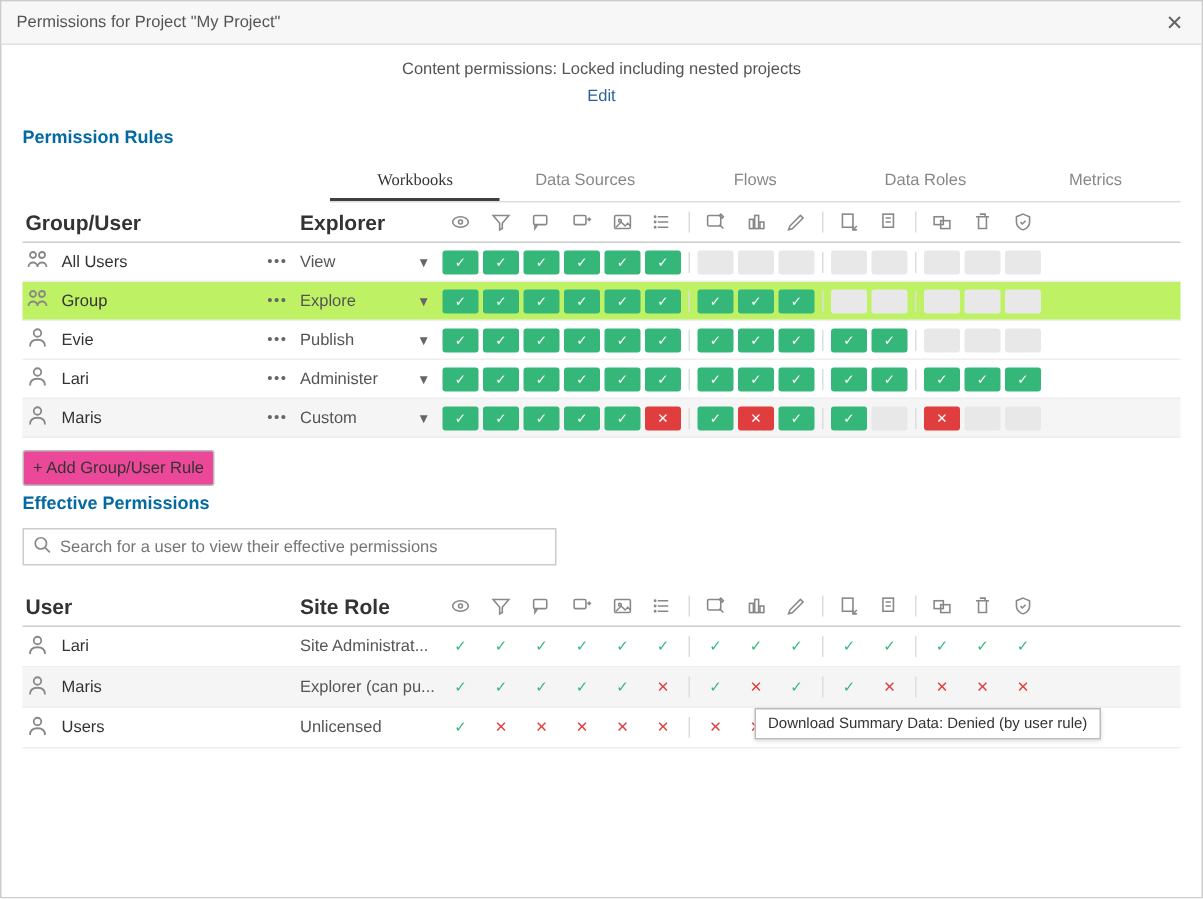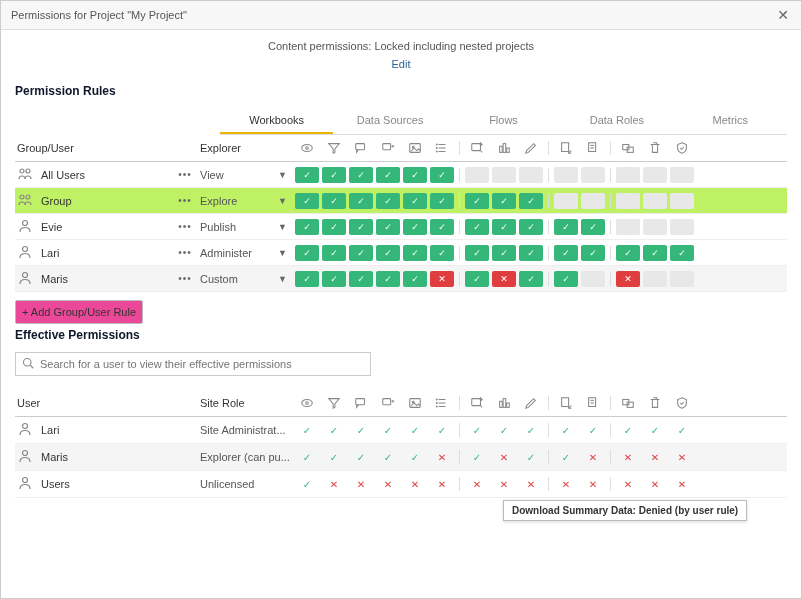--- a/index.html
+++ b/index.html
@@ -4,24 +4,24 @@
 <style>
 * { box-sizing: border-box; margin: 0; padding: 0; }
 body { font-family: -apple-system, BlinkMacSystemFont, "Segoe UI", Arial, sans-serif; font-size: 11px; color: #333; background: #fff; }
 .window { width: 802px; height: 599px; border: 1px solid #ccc; position: relative; overflow: hidden; }
 .titlebar { display: flex; align-items: center; justify-content: space-between; padding: 6px 10px; border-bottom: 1px solid #e0e0e0; background: #f7f7f7; }
 .titlebar-title { font-size: 11px; color: #555; }
 .close-btn { width: 16px; height: 16px; cursor: pointer; display: flex; align-items: center; justify-content: center; color: #666; font-size: 14px; }
 .content { padding: 10px 14px; }
 .subheader { display: flex; align-items: center; gap: 6px; margin-bottom: 14px; font-size: 11px; color: #555; flex-direction: column; }
 .subheader a { color: #2a6496; text-decoration: none; }
-.section-title { font-weight: 600; font-size: 12px; margin-bottom: 10px; color: #0f172a; }
+.section-title { font-weight: 600; font-size: 12px; margin-bottom: 10px; color: #0369a1; }
 .tabs { display: flex; border-bottom: 1px solid #ddd; margin-left: 205px; }
 .tab { padding: 6px 4px; font-size: 11px; color: #888; cursor: pointer; text-align: center; border-bottom: 2px solid transparent; flex: 1; }
-.tab.active { color: #333; border-bottom: 2px solid #eab308; font-weight: 500; }
+.tab.active { color: #333; border-bottom: 2px solid #404040; font-weight: 500; font-family: Liberation Serif, serif; }
 .grid { width: 100%; }
 .grid-header, .grid-row { display: flex; align-items: center; min-height: 26px; border-bottom: 1px solid #eee; }
 .grid-header { border-bottom: 1px solid #ccc; }
 .col-name { width: 155px; display: flex; align-items: center; gap: 6px; padding-left: 2px; flex-shrink: 0; }
 .col-actions { width: 30px; text-align: center; color: #666; flex-shrink: 0; }
 .col-template { width: 95px; display: flex; align-items: center; gap: 4px; font-size: 11px; color: #555; flex-shrink: 0; }
 .col-perms { flex: 1; display: flex; align-items: center; gap: 3px; padding: 3px 0; }
 .perm-cell { width: 24px; height: 16px; border-radius: 2px; display: flex; align-items: center; justify-content: center; font-size: 9px; color: #fff; flex-shrink: 0; }
 .perm-allow { background: #35b77a; }
 .perm-deny { background: #e03e3e; }
@@ -36,21 +36,21 @@
 .template-caret { font-size: 9px; color: #666; margin-left: auto; margin-right: 8px; }
 .add-btn { margin-top: 8px; padding: 5px 6px; border: 1px solid #bbb; background: #ec4899; border-radius: 2px; font-size: 11px; cursor: pointer; color: #333; }
 .eff-section { margin-top: 4px; }
 .search-box { margin-top: 8px; margin-bottom: 14px; width: 356px; border: 1px solid #ccc; padding: 4px 6px; display: flex; align-items: center; gap: 6px; font-size: 11px; color: #888; }
 .search-box input { border: none; outline: none; flex: 1; font-size: 11px; }
 .eff-cell { width: 24px; height: 20px; display: flex; align-items: center; justify-content: center; font-size: 10px; flex-shrink: 0; }
 .eff-allow { color: #35b77a; }
 .eff-deny { color: #e03e3e; }
 .col-role { width: 95px; font-size: 11px; color: #555; white-space: nowrap; overflow: hidden; text-overflow: ellipsis; flex-shrink: 0; }
 .tooltip { position: absolute; background: #fff; border: 1px solid #bbb; padding: 4px 8px; font-size: 10px; color: #333; box-shadow: 0 1px 3px rgba(0,0,0,0.15); white-space: nowrap; }
-.header-label { font-size: 11px; font-weight: 400; color: #333; }
+.header-label { font-size: 14px; font-weight: 700; color: #333; }
 </style>
 </head>
 <body>
 
 <div class="window">
   <div class="titlebar">
     <span class="titlebar-title">Permissions for Project "My Project"</span>
     <span class="close-btn">✕</span>
   </div>
   <div class="content">
@@ -541,14 +541,14 @@
                 <div class="eff-cell eff-deny">✕</div>
                 <div class="eff-cell eff-deny">✕</div>
                 <div class="eff-cell eff-deny">✕</div>
               </div>
             </div>
           </div>
       </div>
     </div>
   </div>
 
-  <div class="tooltip" id="tooltip" style="left: 502px; top: 499px; font-weight: bold;">Download Summary Data: Denied (by user rule)</div>
+  <div class="tooltip" id="tooltip" style="left: 502px; top: 471px;">Download Summary Data: Denied (by user rule)</div>
 </div>
 
 </body></html>

